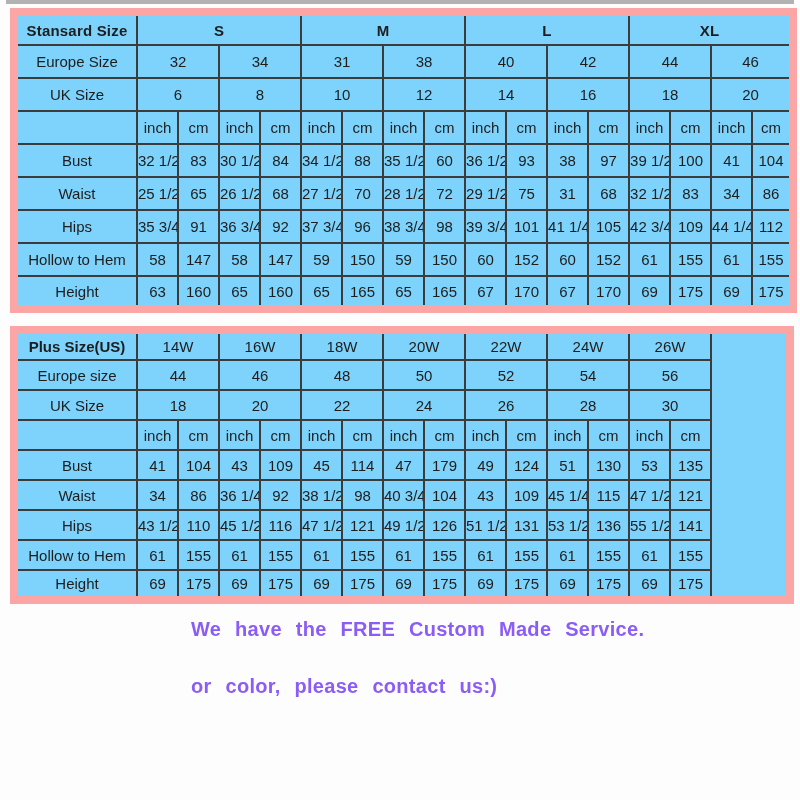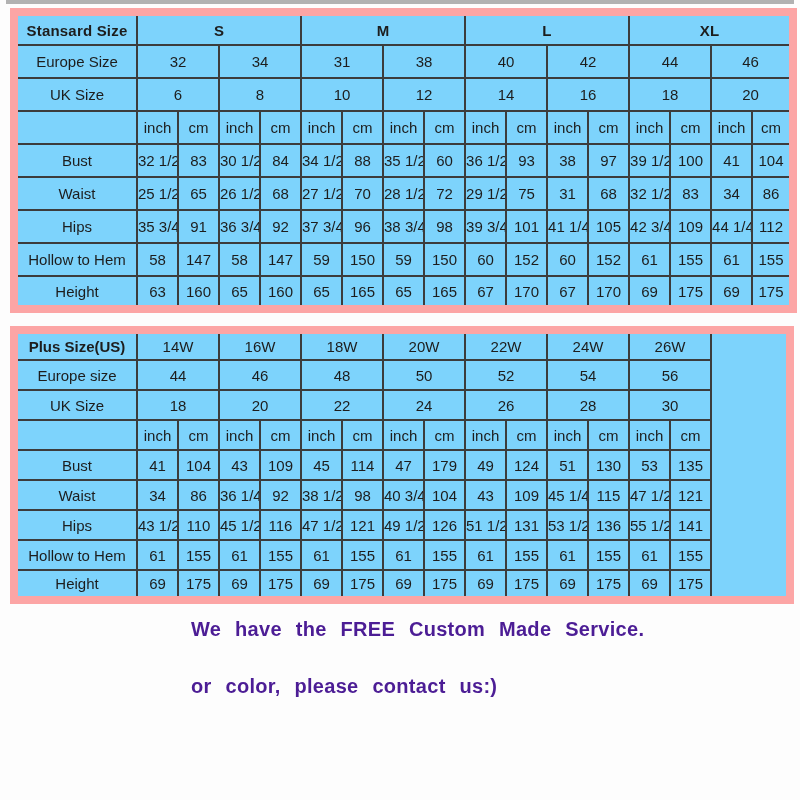--- a/index.html
+++ b/index.html
@@ -54,21 +54,21 @@
     font-size: 14.5px;
   }
   td.unit {
     font-size: 15px;
   }
   .footer-note {
     margin-top: 14px;
     padding-left: 181px;
   }
   .footer-line {
-    color: #4c1d95;
+    color: #8b5cf6;
     font-weight: bold;
     font-size: 20px;
     word-spacing: 8px;
     letter-spacing: 0.3px;
     margin: 0 0 34px 0;
     white-space: nowrap;
   }
 </style>
 </head>
 <body>

